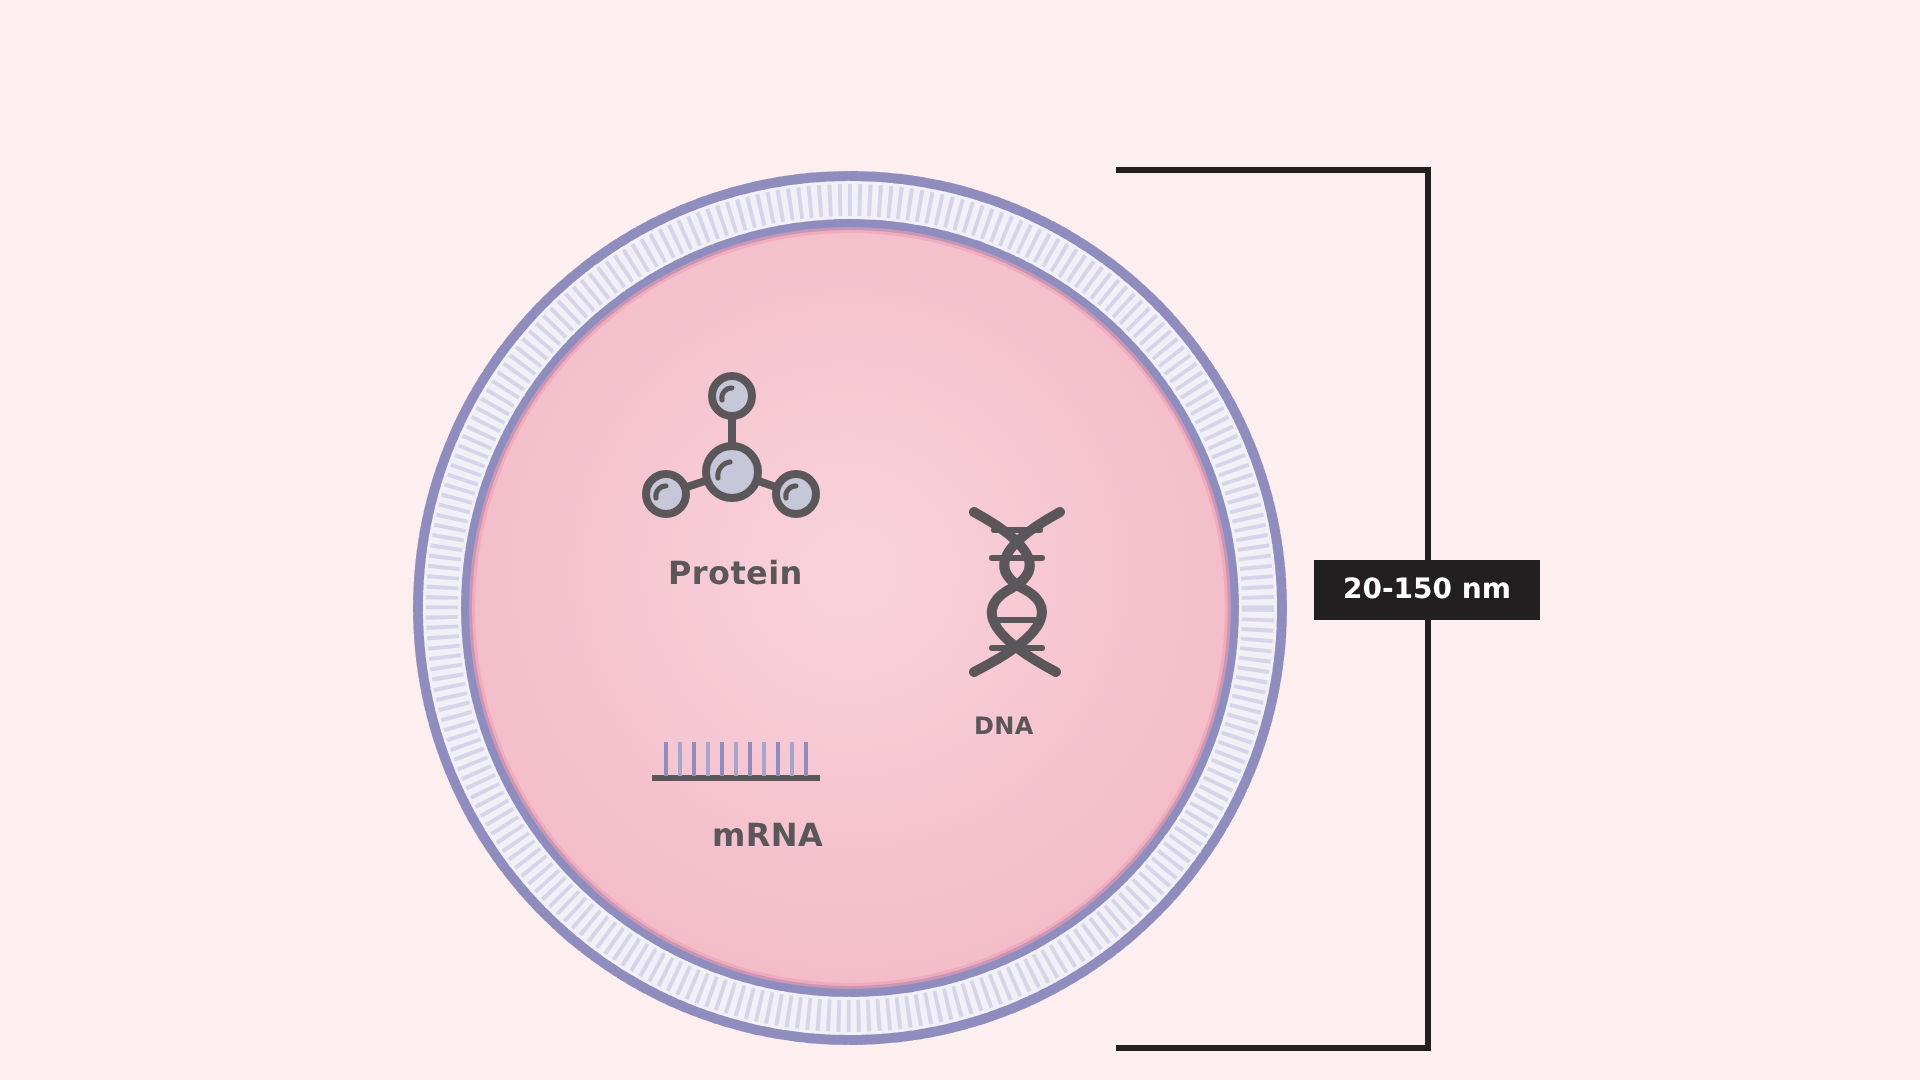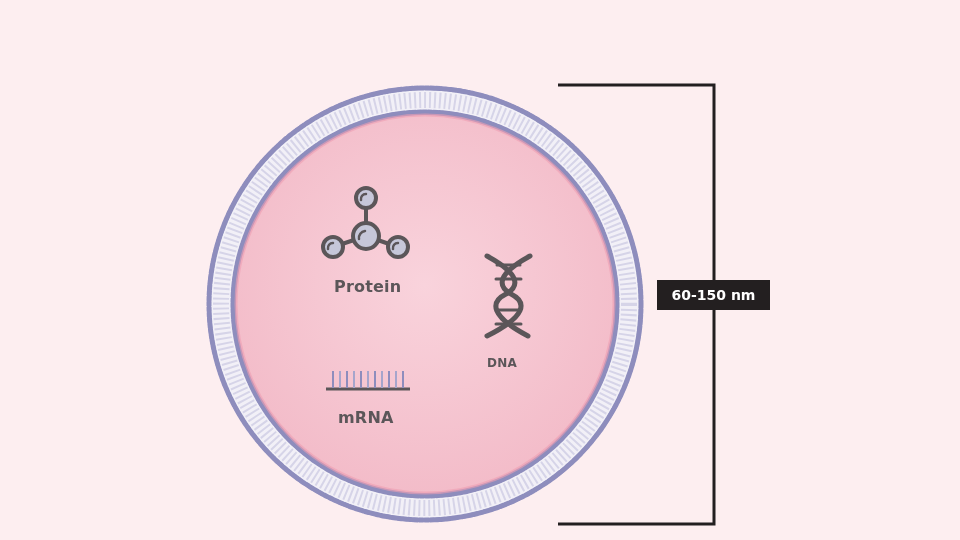--- a/index.html
+++ b/index.html
@@ -77,19 +77,19 @@
         <line x1="403" y1="335" x2="403" y2="352" stroke="#8e8dbd"></line>
       </g>
     </g>
 
     <g fill="none" stroke="#231f20" stroke-width="3">
       <polyline points="558,49 714,49 714,488 558,488"></polyline>
     </g>
   </svg>
 
   <div class="label" style="left:334px; top:241px;">Protein</div>
-  <div class="label" style="left:338px; top:372px;">mRNA</div>
+  <div class="label" style="left:356px; top:372px;">mRNA</div>
   <div class="label" style="left:487px; top:320px; font-size:12px;">DNA</div>
 
-  <div class="size-badge">60-150 nm</div>
+  <div class="size-badge">20-150 nm</div>
 
   <div class="bottom-strip"></div>
 </div>
 
 </body></html>

